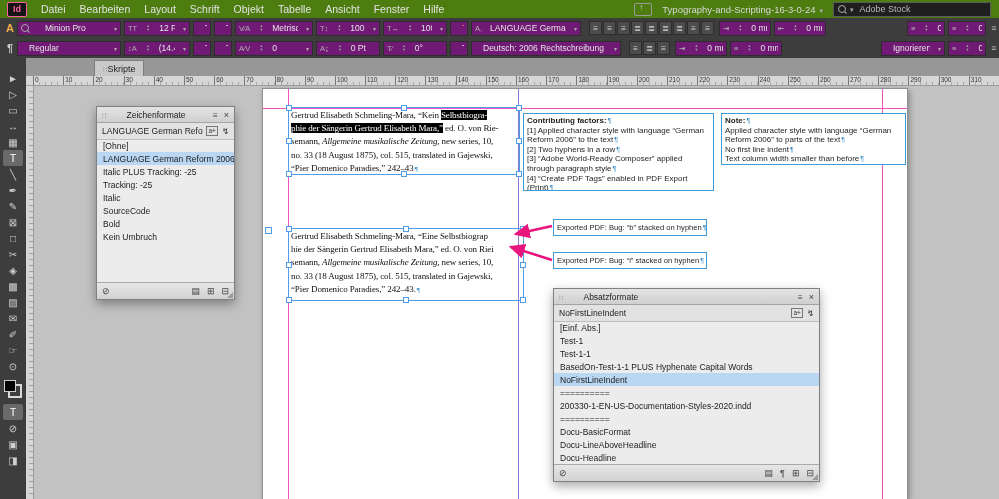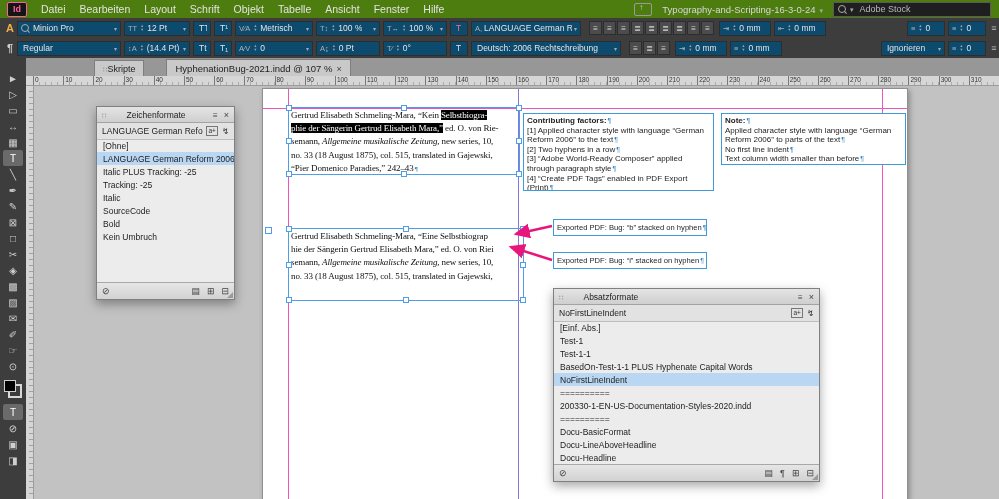--- a/index.html
+++ b/index.html
@@ -22,22 +22,22 @@
   .mag{width:6px;height:6px;border:1px solid #aaa;border-radius:50%;position:relative;flex:none}
   .mag::after{content:"";position:absolute;width:3px;height:1px;background:#aaa;right:-2px;bottom:-1px;transform:rotate(45deg)}
   .stock .chevw{margin-right:2px}
 
   
   .controlbar{position:absolute;top:18px;left:0;right:0;height:40px;background:#3d3d3d;z-index:29;color:#ddd}
   .crow{display:flex;align-items:center;height:20px;padding-left:3px}
   .ctoggle{width:14px;text-align:center;font-size:11px;font-weight:bold;color:#cfcfcf;flex:none}
   .ctoggle.char{color:#f3b04a}
   .cgroup{display:flex;align-items:center}
-  .cfield{display:flex;align-items:center;background:#0c4a6e;border:1px solid #2d2d2d;height:15px;
-          margin-right:3px;padding:0 3px;gap:2px;font-size:8.5px;color:#e4e4e4;box-sizing:border-box;flex:none}
+  .cfield{display:flex;align-items:center;background:#701a75;border:1px solid #2d2d2d;height:15px;
+          margin-right:3px;padding:0 3px;gap:8px;font-size:8.5px;color:#e4e4e4;box-sizing:border-box;flex:none}
   .ficon{color:#b0b0b0;font-size:7.5px;flex:none}
   .fval{white-space:nowrap;overflow:hidden}
   .red .fval{color:#ff7272}
   .stepper{width:6px;display:flex;flex-direction:column;align-items:center;line-height:3.6px;font-size:4.5px;color:#9f9f9f;flex:none}
   .stepper::before{content:"▴"}.stepper::after{content:"▾"}
   .chev{margin-left:auto;flex:none}
   .chev::after{content:"▾";font-size:6px;color:#a8a8a8}
   .agroup{display:flex;gap:1px;margin:0 5px}
   .aicon{width:13px;height:14px;background:#4c4c4c;border:1px solid #2d2d2d;color:#d6d6d6;font-size:8px;
          display:flex;align-items:center;justify-content:center;box-sizing:border-box}
@@ -468,24 +468,20 @@
       <div class="tool">
         <span>◨</span>
       </div>
     </div>
 </div>
 
 <div class="tabbar">
   <div class="ptab skripte">
     <span class="grip"></span>
     <span>Skripte</span>
-  </div>
-  <div class="ptab doctab">
-    <span>HyphenationBug-2021.indd @ 107 %</span>
-    <span class="tab-close"></span>
   </div>
 </div>
 <div class="hruler">
 
 <span class="hr-cell">0</span>
     <span class="hr-cell">10</span>
     <span class="hr-cell">20</span>
     <span class="hr-cell">30</span>
     <span class="hr-cell">40</span>
     <span class="hr-cell">50</span>
@@ -542,20 +538,21 @@
     <span class="handle h-se"></span>
   </div>
 
   <span class="inport" style="left:2px;top:138px"></span>
   <div class="tframe" style="left:25px;top:139px;width:234px;height:71px">
     <div class="tf-text">
         <div class="tf-line"><span>Gertrud Elisabeth Schmeling-Mara, “Eine Selbstbiograp</span></div>
         <div class="tf-line"><span>hie der Sängerin Gertrud Elisabeth Mara,” ed. O. von Riei</span></div>
         <div class="tf-line"><span>semann, </span><span class="it">Allgemeine musikalische Zeitung,</span><span> new series, 10,</span></div>
         <div class="tf-line"><span>no. 33 (18 August 1875), col. 515, translated in Gajewski,</span></div>
+        <div class="tf-line"><span>“Pier Domenico Paradies,” 242–43.</span><span class="pmark">¶</span></div>
       </div>
     <span class="handle h-nw"></span>
     <span class="handle h-n"></span>
     <span class="handle h-ne"></span>
     <span class="handle h-w"></span>
     <span class="handle h-e"></span>
     <span class="handle h-sw"></span>
     <span class="handle h-s"></span>
     <span class="handle h-se"></span>
   </div>

